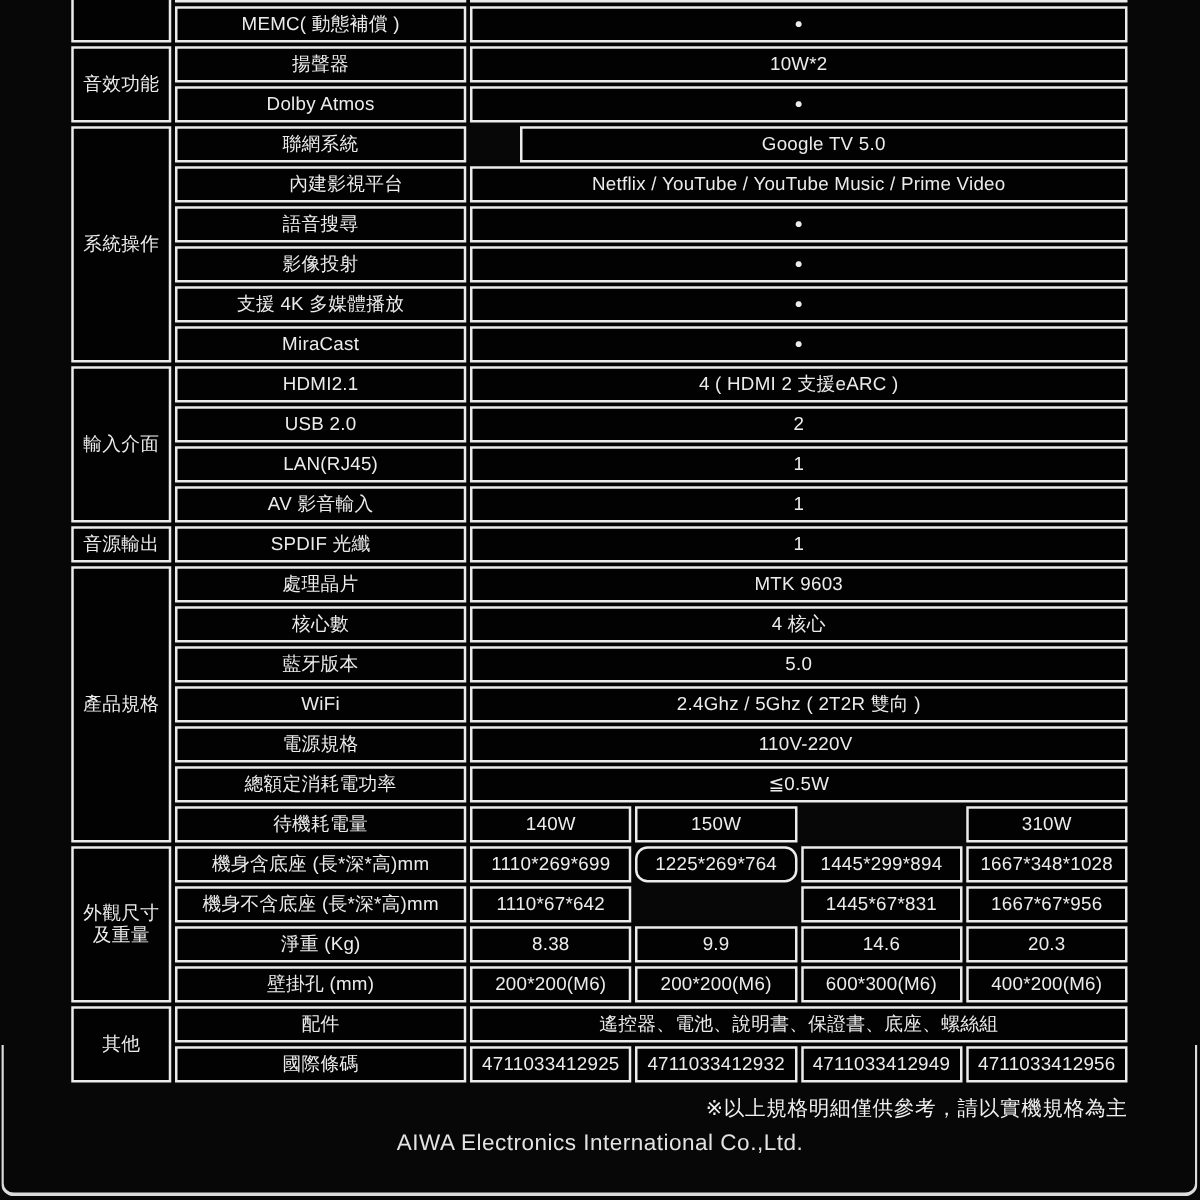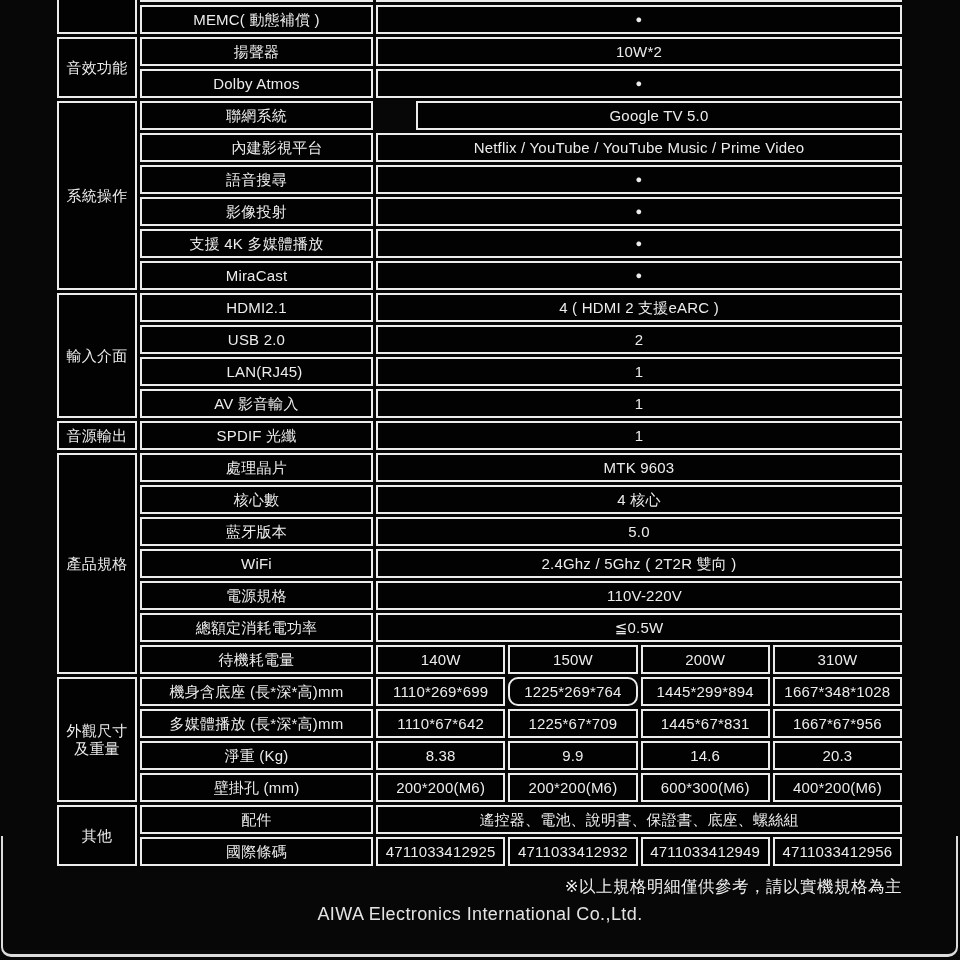--- a/index.html
+++ b/index.html
@@ -91,31 +91,29 @@
       <div class="cell val" style="grid-area: 18 / 3 / auto / 7;">5.0</div>
       <div class="cell lbl" style="grid-area: 19 / 2;">WiFi</div>
       <div class="cell val" style="grid-area: 19 / 3 / auto / 7;">2.4Ghz / 5Ghz ( 2T2R 雙向 )</div>
       <div class="cell lbl" style="grid-area: 20 / 2;">電源規格</div>
       <div class="cell val" style="grid-area: 20 / 3 / auto / 7; padding-left: 11px;">110V-220V</div>
       <div class="cell lbl" style="grid-area: 21 / 2;">總額定消耗電功率</div>
       <div class="cell val" style="grid-area: 21 / 3 / auto / 7;">≦0.5W</div>
       <div class="cell lbl" style="grid-area: 22 / 2;">待機耗電量</div>
       <div class="cell val" style="grid-area: 22 / 3;">140W</div>
       <div class="cell val" style="grid-area: 22 / 4;">150W</div>
-      <div class="cell val" style="grid-area: 22 / 5;">200W</div>
       <div class="cell val" style="grid-area: 22 / 6;">310W</div>
       <div class="cell cat" style="grid-area: 23 / 1 / 27;">外觀尺寸 及重量</div>
       <div class="cell lbl" style="grid-area: 23 / 2;">機身含底座 (長*深*高)mm</div>
       <div class="cell val" style="grid-area: 23 / 3;">1110*269*699</div>
       <div class="cell val" style="grid-area: 23 / 4; border-radius: 10px;">1225*269*764</div>
       <div class="cell val" style="grid-area: 23 / 5;">1445*299*894</div>
       <div class="cell val" style="grid-area: 23 / 6;">1667*348*1028</div>
-      <div class="cell lbl" style="grid-area: 24 / 2;">多媒體播放 (長*深*高)mm</div>
+      <div class="cell lbl" style="grid-area: 24 / 2;">機身不含底座 (長*深*高)mm</div>
       <div class="cell val" style="grid-area: 24 / 3;">1110*67*642</div>
-      <div class="cell val" style="grid-area: 24 / 4;">1225*67*709</div>
       <div class="cell val" style="grid-area: 24 / 5;">1445*67*831</div>
       <div class="cell val" style="grid-area: 24 / 6;">1667*67*956</div>
       <div class="cell lbl" style="grid-area: 25 / 2;">淨重 (Kg)</div>
       <div class="cell val" style="grid-area: 25 / 3;">8.38</div>
       <div class="cell val" style="grid-area: 25 / 4;">9.9</div>
       <div class="cell val" style="grid-area: 25 / 5;">14.6</div>
       <div class="cell val" style="grid-area: 25 / 6;">20.3</div>
       <div class="cell lbl" style="grid-area: 26 / 2;">壁掛孔 (mm)</div>
       <div class="cell val" style="grid-area: 26 / 3;">200*200(M6)</div>
       <div class="cell val" style="grid-area: 26 / 4;">200*200(M6)</div>

